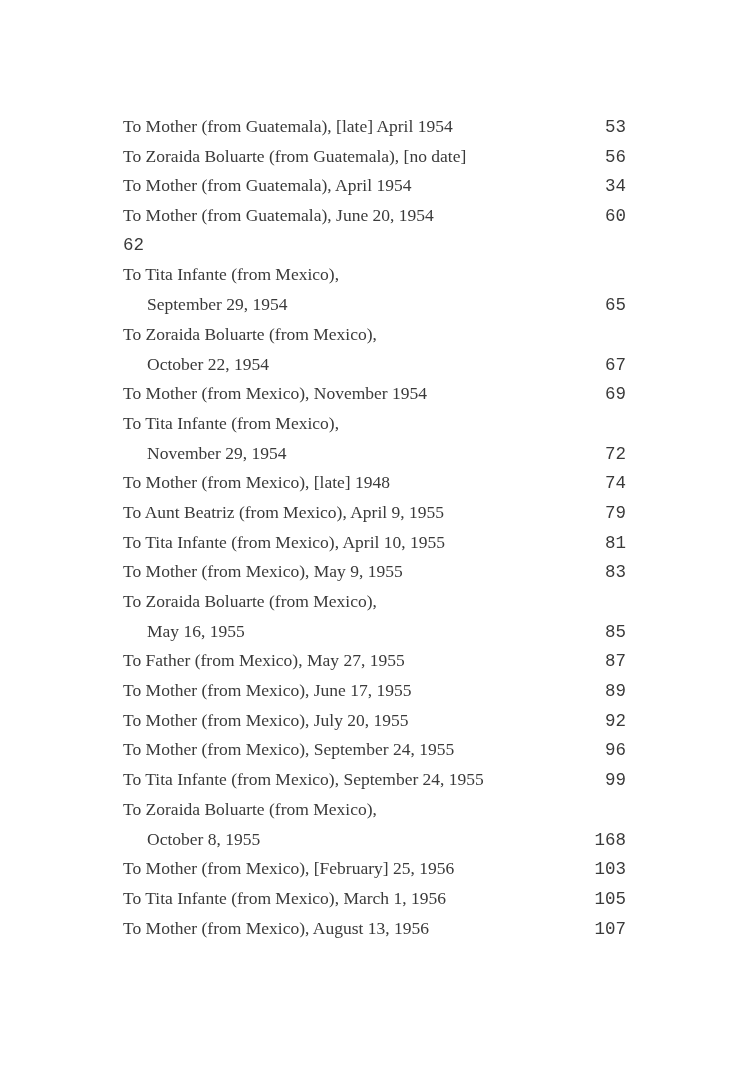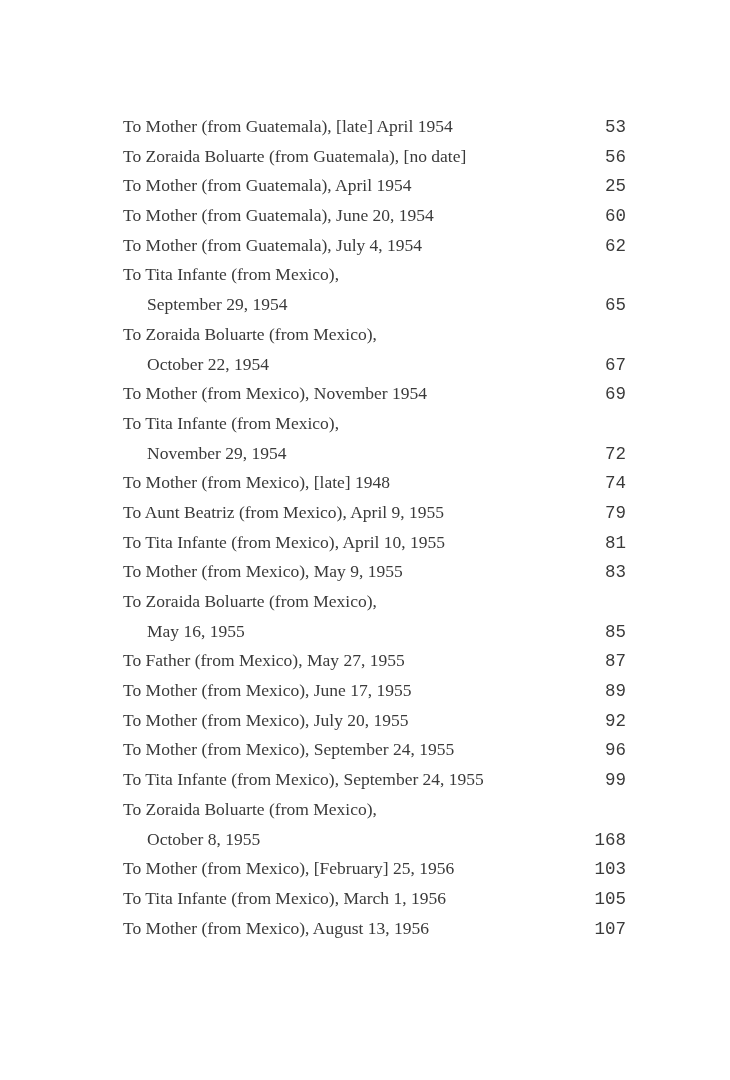--- a/index.html
+++ b/index.html
@@ -58,28 +58,27 @@
       <div class="toc-line">
         <span class="toc-text">To Mother (from Guatemala), [late] April 1954</span>
         <span class="toc-page">53</span>
       </div>
       <div class="toc-line">
         <span class="toc-text">To Zoraida Boluarte (from Guatemala), [no date]</span>
         <span class="toc-page">56</span>
       </div>
       <div class="toc-line">
         <span class="toc-text">To Mother (from Guatemala), April 1954</span>
-        <span class="toc-page">25</span>
+        <span class="toc-page">34</span>
       </div>
       <div class="toc-line">
         <span class="toc-text">To Mother (from Guatemala), June 20, 1954</span>
         <span class="toc-page">60</span>
       </div>
       <div class="toc-line">
-        <span class="toc-text">To Mother (from Guatemala), July 4, 1954</span>
         <span class="toc-page">62</span>
       </div>
       <div class="toc-line">
         <span class="toc-text">To Tita Infante (from Mexico),</span>
       </div>
       <div class="toc-line continuation">
         <span class="toc-text">September 29, 1954</span>
         <span class="toc-page">65</span>
       </div>
       <div class="toc-line">

